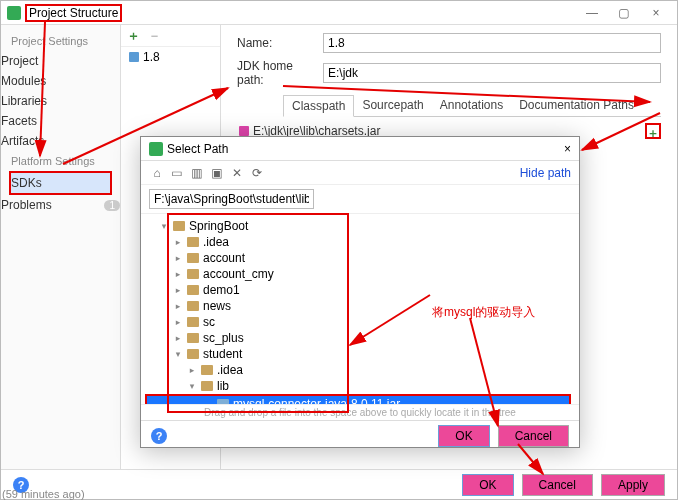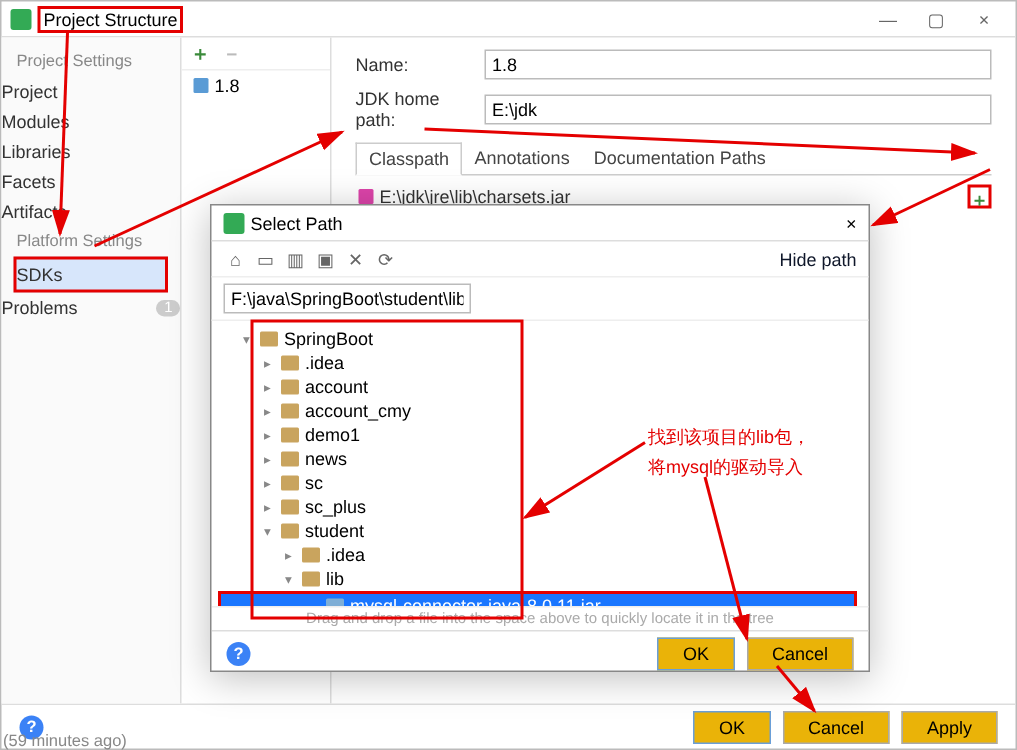--- a/index.html
+++ b/index.html
@@ -19,38 +19,38 @@
   .mid-panel { width: 100px; border-right: 1px solid #ddd; }
   .mid-toolbar { height: 22px; display:flex; align-items:center; border-bottom:1px solid #eee; padding:0 6px; gap:8px; }
   .plus { color: #3a8a3a; font-weight: bold; font-size: 13px; }
   .minus { color: #bbb; font-weight: bold; font-size: 13px; }
   .sdk-item { padding: 3px 8px; display:flex; align-items:center; gap:4px; }
   .sdk-icon { width:10px; height:10px; background:#5a9bd5; border-radius:1px; }
   .right-panel { flex:1; padding: 8px 16px; }
   .form-row { display:flex; align-items:center; gap:6px; margin-bottom:6px; }
   .form-row label { width:80px; color:#333; }
   .form-row input, .path-input { flex:1; border:1px solid #bbb; padding:2px 4px; height:20px; }
-  .tabs { display:flex; border-bottom:1px solid #ccc; margin-top:8px; }
+  .tabs { display:flex; border-bottom:1px solid #ccc; margin-top:8px;margin-left:46px; }
   .tab { padding:3px 8px; color:#444; cursor:pointer; }
   .tab.active { border:1px solid #ccc; border-bottom:1px solid #fff; background:#fff; margin-bottom:-1px; }
   .cp-list { margin-top:6px; }
   .cp-item { display:flex; align-items:center; gap:4px; padding:1px 2px; color:#333; }
   .cp-icon { width:10px; height:10px; background:#d4a; border-radius:1px; display:inline-block; }
   .cp-add { width:16px; height:16px; margin-left:auto; color:#3a8a3a; font-weight:bold; text-align:center; line-height:16px; }
   .bottom-bar { height:30px; display:flex; align-items:center; justify-content:flex-end; gap:8px; padding:0 12px; border-top:1px solid #ddd; }
-  .btn { border:1px solid #aaa; background:#eab308; padding:3px 16px; cursor:pointer; }
+  .btn { border:1px solid #aaa; background:#ec4899; padding:3px 16px; cursor:pointer; }
   .btn.primary { border:1px solid #6a9fd8; }
   .help-icon { width:16px; height:16px; border-radius:50%; background:#3b82f6; color:#fff; text-align:center; line-height:16px; font-weight:bold; font-size:11px; }
   
   .dialog { position:absolute; left:140px; top:136px; width:440px; height:312px; background:#fff; border:1px solid #888; box-shadow:0 4px 24px rgba(0,0,0,.25); }
   .dlg-title { height:24px; display:flex; align-items:center; justify-content:space-between; padding:0 8px; border-bottom:1px solid #ddd; }
   .dlg-toolbar { height:24px; display:flex; align-items:center; justify-content:space-between; padding:0 8px; border-bottom:1px solid #eee; }
   .tb-icons { display:flex; gap:4px; }
   .tb-ico { width:16px; height:16px; display:flex; align-items:center; justify-content:center; color:#666; }
-  .hide-path { color:#0f172a; cursor:pointer; }
+  .hide-path { color:#1d4ed8; cursor:pointer; }
   .dlg-path { padding:4px 8px; border-bottom:1px solid #eee; }
   .dlg-tree { height:190px; overflow:auto; padding:4px 8px 4px 4px; }
   .tree-row { display:flex; align-items:center; gap:4px; padding:1px 0; cursor:pointer; }
   .tree-row .car { width:10px; color:#888; font-size:9px; text-align:center; }
   .tree-row .fold { width:12px; height:10px; background:#c9a45e; border-radius:1px; }
   .tree-row.sel { background:#1a76ff; color:#fff; }
   .file-ico { width:12px; height:10px; background:#7eaed6; border-radius:1px; }
   .dlg-drag { text-align:center; color:#aaa; font-size:10px; padding:2px; border-top:1px solid #eee; }
   .dlg-bottom { height:30px; display:flex; align-items:center; justify-content:space-between; padding:0 10px; border-top:1px solid #ddd; }
   .dlg-btns { display:flex; gap:8px; }
@@ -106,20 +106,21 @@
       <div class="form-row">
         <label>Name:</label>
         <input value="1.8" style="">
       </div>
       <div class="form-row">
         <label>JDK home path:</label>
         <input value="E:\jdk" style="">
       </div>
       <div class="tabs">
         <div class="tab active red-box">Classpath</div>
+        <div class="tab">Sourcepath</div>
         <div class="tab">Annotations</div>
         <div class="tab">Documentation Paths</div>
       </div>
       <div class="cp-list">
         <div style="display:flex;">
           <div style="flex:1">
             <div class="cp-item">
                 <span class="cp-icon"></span>
                 <span>E:\jdk\jre\lib\charsets.jar</span>
               </div>
@@ -236,21 +237,21 @@
   <div class="dlg-bottom">
     <div class="help-icon">?</div>
     <div class="dlg-btns">
       <div class="btn primary red-box">OK</div>
       <div class="btn">Cancel</div>
     </div>
   </div>
 </div>
 
 <div class="annot" style="left:432px; top:282px;">
-  <span>找到该项目的lib包，</span><br><span>将mysql的驱动导入</span>
+  <br><span>将mysql的驱动导入</span>
 </div>
 
 <svg class="arrows">
   <defs>
     <marker id="ah" markerWidth="10" markerHeight="10" refX="8" refY="3" orient="auto">
       <path d="M0,0 L9,3 L0,6 Z" fill="#e40000"></path>
     </marker>
   </defs>
 
   <line x1="45" y1="22" x2="40" y2="156" stroke="#e40000" stroke-width="2" marker-end="url(#ah)"></line>

